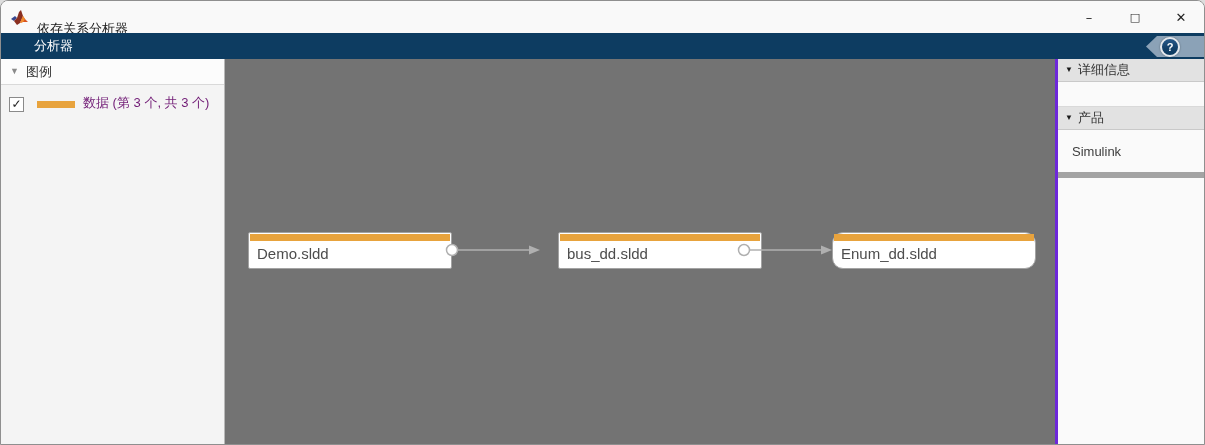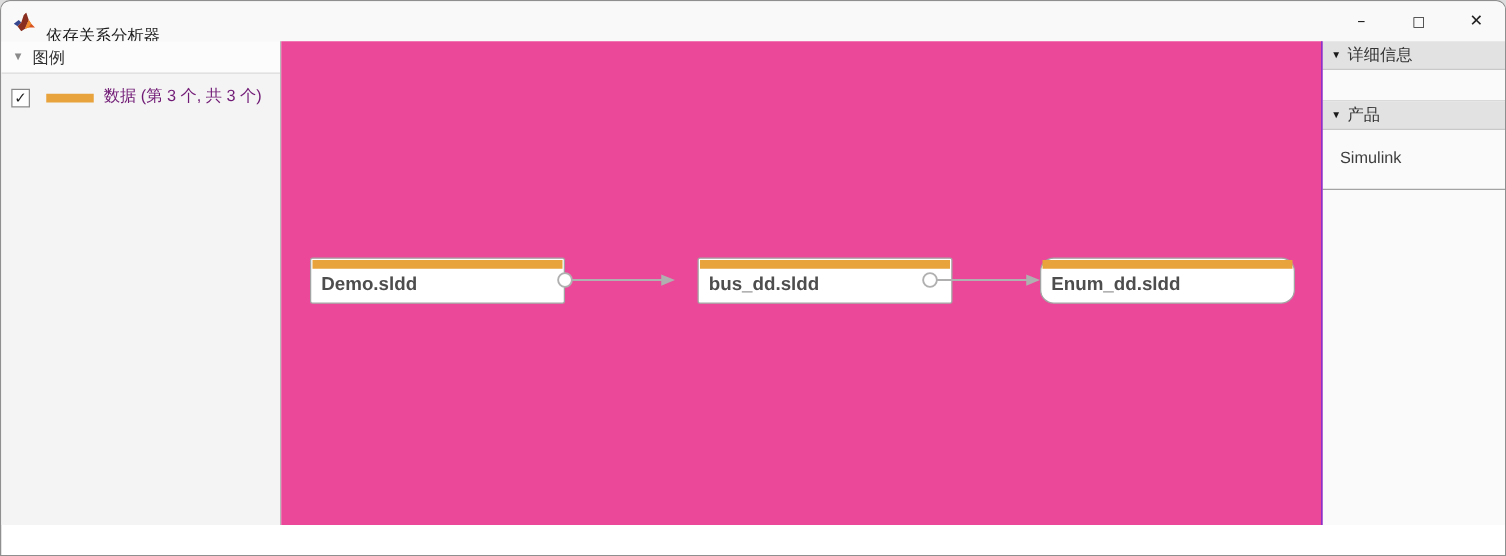--- a/index.html
+++ b/index.html
@@ -54,21 +54,21 @@
   .tri { font-size:9px; color:#8a8a8a; margin:0 7px 0 9px; line-height:1; }
   .legend-item { display:flex; align-items:flex-start; padding:10px 6px 0 8px; }
   .checkbox {
     width:15px; height:15px; background:#fff; border:1px solid #8a8a8a;
     font-size:12px; line-height:13px; text-align:center; color:#1f1f1f;
     flex:0 0 auto; margin-top:2px; cursor:default;
   }
   .swatch { width:38px; height:7px; background:#E8A33D; margin:6px 8px 0 13px; flex:0 0 auto; }
   .legend-label { font-size:13px; color:#701a75; line-height:1.3; width:140px; }
   
-  .canvas { position:relative; flex:1 1 auto; background:#ec4899; border-right:1px solid #6d28d9;font-weight:bold; }
+  .canvas { position:relative; flex:1 1 auto; background:#737373; border-right:3px solid #6d28d9; }
   .node {
     position:absolute; top:173px; width:204px; height:37px;
     background:#fff; border:1px solid #a3a3a3; border-radius:2px; cursor:default;
   }
   .node-bar { height:7px; background:#E8A33D; margin:1px 1px 0 1px; }
   .node-label {
     font-size:15px; color:#4d4d4d; padding-left:8px; line-height:26px;
     white-space:nowrap; overflow:hidden;
   }
   .connector { position:absolute; top:183px; }
@@ -77,21 +77,21 @@
   .panel-header {
     height:25px; line-height:25px; background:#fcfcfc;
     border-bottom:1px solid #d9d9d9; padding-left:11px;
   }
   .section-header {
     height:23px; background:#e2e2e2; border-bottom:1px solid #c9c9c9;
     display:flex; align-items:center; cursor:default;
   }
   .section-header .tri { color:#1a1a1a; font-size:8px; margin:0 5px 0 7px; }
   .section-gap { height:25px; border-bottom:1px solid #d9d9d9; background:#fafafa; }
-  .section-body { min-height:48px; border-bottom:1px solid #a3a3a3; padding:14px 0 0 14px; color:#3d3d3d; }
+  .section-body { min-height:48px; border-bottom:6px solid #a3a3a3; padding:14px 0 0 14px; color:#3d3d3d; }
 </style>
 </head>
 <body>
 
 <div class="window">
 
   <div class="titlebar">
     <svg class="app-icon" viewBox="0 0 17 15">
       <polygon points="0,9 4,6 6,8 3,11" fill="#37478f"></polygon>
       <polygon points="3,11 6,8 8,2 10,0 12,6 9,13 6,15" fill="#8a2f20"></polygon>
@@ -99,20 +99,26 @@
       <polygon points="9,13 12,12 14,9 12,6" fill="#ef8c2e"></polygon>
     </svg>
     <span class="win-title">依存关系分析器</span>
     <div class="win-controls">
       <button class="win-btn">–</button>
       <button class="win-btn max">□</button>
       <button class="win-btn">✕</button>
     </div>
   </div>
 
+  <div class="toolbar">
+    <span class="toolbar-tab">分析器</span>
+    <div class="help-chevron">
+      <span class="help-circle">?</span>
+    </div>
+  </div>
 
   <div class="content">
 
     <div class="sidebar">
       <div class="legend-header">
         <span class="tri">▼</span>
         <span>图例</span>
       </div>
       <div class="legend-item">
         <span class="checkbox">

